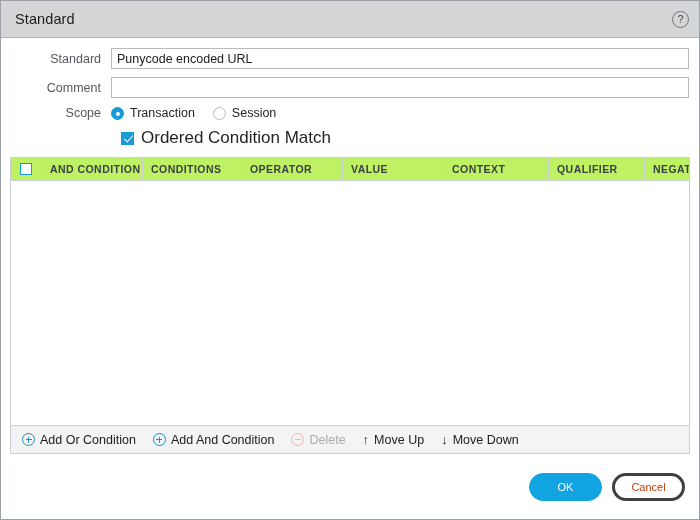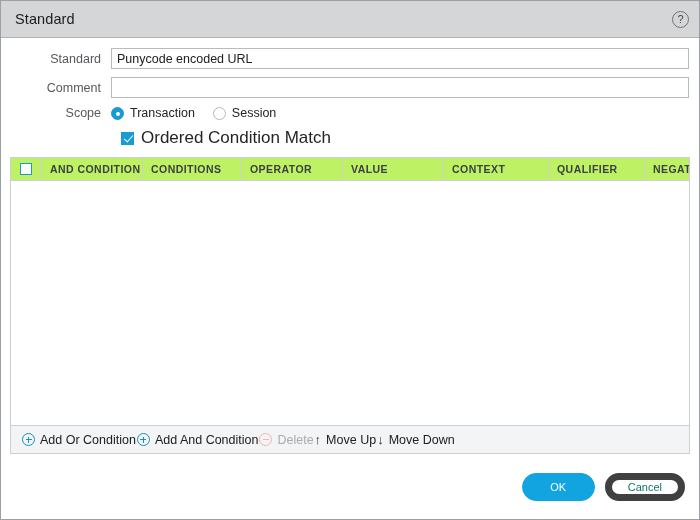--- a/index.html
+++ b/index.html
@@ -222,21 +222,21 @@
 
   
   .ttoolbar {
     height: 27px;
     min-height: 27px;
     background: #f3f4f5;
     border-top: 1px solid #cdd0d3;
     display: flex;
     align-items: center;
     padding-left: 11px;
-    gap: 1px;
+    gap: 17px;
   }
   .taction {
     display: flex;
     align-items: center;
     gap: 5px;
     font-size: 12.5px;
     color: #202020;
     cursor: pointer;
   }
   .taction.disabled {
@@ -298,22 +298,22 @@
     box-sizing: border-box;
     padding: 0 16px;
   }
   .btn-primary {
     background: #12a4e0;
     color: #ffffff;
     border: 1px solid #12a4e0;
   }
   .btn-secondary {
     background: #ffffff;
-    color: #0f766e;
-    border: 7px solid #404040;
+    color: #c2410c;
+    border: 3px solid #404040;
   }
 </style>
 </head>
 <body>
 
 <div class="dialog">
 
   <div class="titlebar">
     <div class="title-text">Standard</div>
     <div class="help-icon">?</div>

